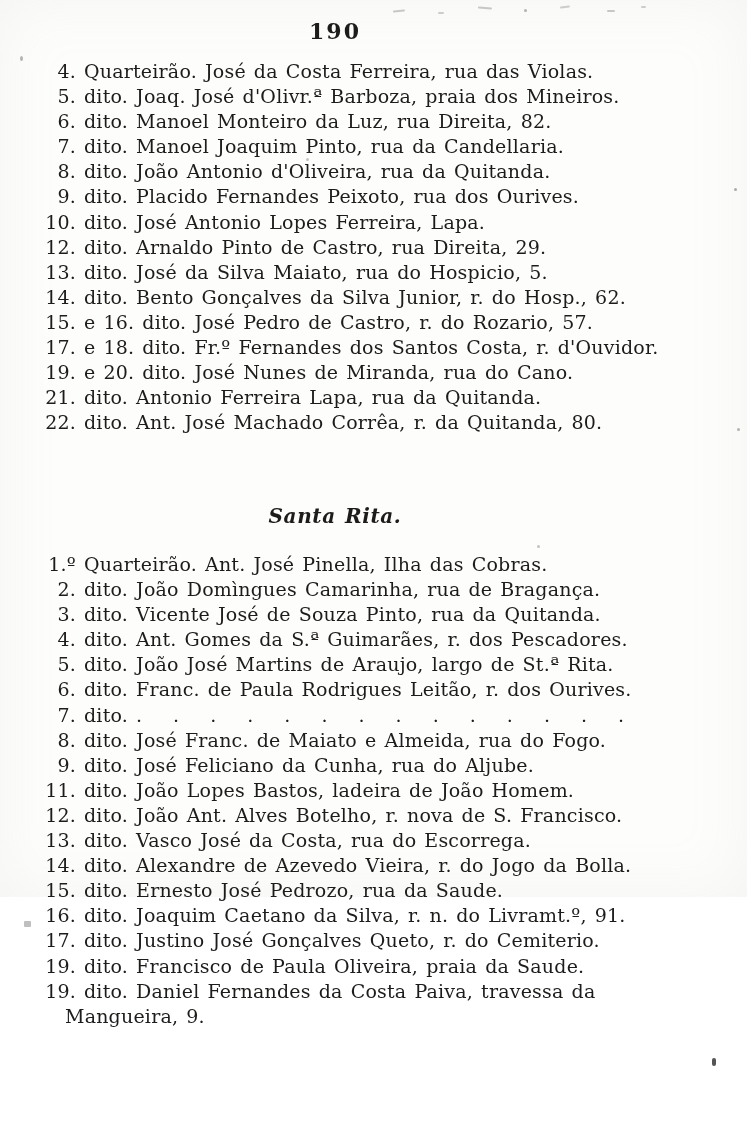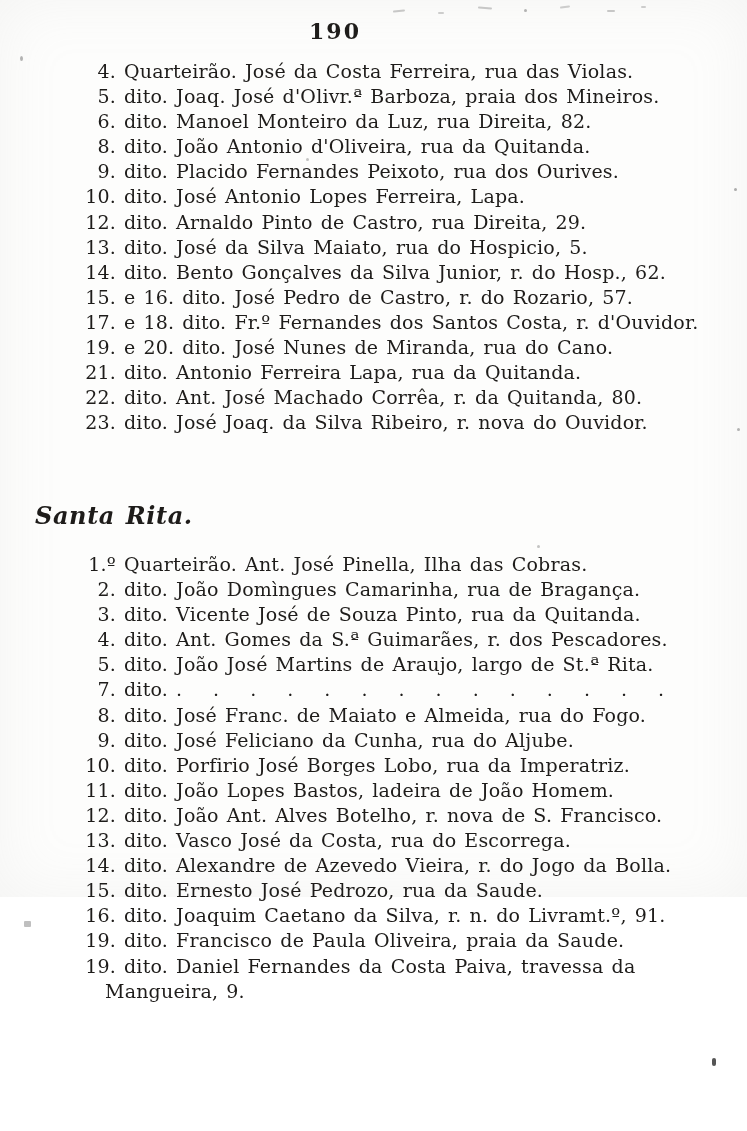--- a/index.html
+++ b/index.html
@@ -14,24 +14,24 @@
     word-spacing:1.8px;
     box-shadow:inset 0 0 60px rgba(180,180,180,0.12);
   }
   .pageno{
     position:absolute;top:18px;left:35px;width:600px;
     text-align:center;font-size:22px;font-weight:bold;
     letter-spacing:2px;line-height:26px;
   }
   .heading{
     position:absolute;top:504px;left:35px;width:600px;
-    font-style:italic;font-size:24px;
+    text-align:center;font-style:italic;font-size:20px;
     font-weight:bold;line-height:24px;letter-spacing:0.6px;
   }
-  .list{position:absolute;left:44px;right:30px;margin-left:40px;}
+  .list{position:absolute;left:44px;right:30px;}
   .list1{top:59px;}
   .list2{top:552px;}
   .row{line-height:25.1px;white-space:nowrap;}
   .num{
     display:inline-block;width:32px;text-align:right;
     margin-right:8px;white-space:nowrap;
   }
   .txt{white-space:nowrap;}
   .dots{word-spacing:25px;margin-left:8px;letter-spacing:0;}
   .cont{margin-left:21px;white-space:nowrap;}
@@ -42,52 +42,53 @@
 <body>
 
 <div class="page">
 
   <div class="pageno">190</div>
 
   <div class="list list1">
       <div class="row"><span class="num">4.</span><span class="txt">Quarteirão. José da Costa Ferreira, rua das Violas.</span></div>
       <div class="row"><span class="num">5.</span><span class="txt">dito. Joaq. José d'Olivr.ª Barboza, praia dos Mineiros.</span></div>
       <div class="row"><span class="num">6.</span><span class="txt">dito. Manoel Monteiro da Luz, rua Direita, 82.</span></div>
+      <div class="row"><span class="num">7.</span><span class="txt">dito. Manoel Joaquim Pinto, rua da Candellaria.</span></div>
       <div class="row"><span class="num">8.</span><span class="txt">dito. João Antonio d'Oliveira, rua da Quitanda.</span></div>
       <div class="row"><span class="num">9.</span><span class="txt">dito. Placido Fernandes Peixoto, rua dos Ourives.</span></div>
       <div class="row"><span class="num">10.</span><span class="txt">dito. José Antonio Lopes Ferreira, Lapa.</span></div>
       <div class="row"><span class="num">12.</span><span class="txt">dito. Arnaldo Pinto de Castro, rua Direita, 29.</span></div>
       <div class="row"><span class="num">13.</span><span class="txt">dito. José da Silva Maiato, rua do Hospicio, 5.</span></div>
       <div class="row"><span class="num">14.</span><span class="txt">dito. Bento Gonçalves da Silva Junior, r. do Hosp., 62.</span></div>
       <div class="row"><span class="num">15.</span><span class="txt">e 16. dito. José Pedro de Castro, r. do Rozario, 57.</span></div>
       <div class="row"><span class="num">17.</span><span class="txt">e 18. dito. Fr.º Fernandes dos Santos Costa, r. d'Ouvidor.</span></div>
       <div class="row"><span class="num">19.</span><span class="txt">e 20. dito. José Nunes de Miranda, rua do Cano.</span></div>
       <div class="row"><span class="num">21.</span><span class="txt">dito. Antonio Ferreira Lapa, rua da Quitanda.</span></div>
       <div class="row"><span class="num">22.</span><span class="txt">dito. Ant. José Machado Corrêa, r. da Quitanda, 80.</span></div>
-      <div class="row"><span class="num">23.</span><span class="txt">dito. José Joaq. da Silva Ribeiro, r. nova do Ouvidor.</span></div>
     </div>
 
   <div class="heading">Santa Rita.</div>
 
   <div class="list list2">
       <div class="row"><span class="num">1.º</span><span class="txt">Quarteirão. Ant. José Pinella, Ilha das Cobras.</span></div>
       <div class="row"><span class="num">2.</span><span class="txt">dito. João Domìngues Camarinha, rua de Bragança.</span></div>
       <div class="row"><span class="num">3.</span><span class="txt">dito. Vicente José de Souza Pinto, rua da Quitanda.</span></div>
       <div class="row"><span class="num">4.</span><span class="txt">dito. Ant. Gomes da S.ª Guimarães, r. dos Pescadores.</span></div>
       <div class="row"><span class="num">5.</span><span class="txt">dito. João José Martins de Araujo, largo de St.ª Rita.</span></div>
+      <div class="row"><span class="num">6.</span><span class="txt">dito. Franc. de Paula Rodrigues Leitão, r. dos Ourives.</span></div>
       <div class="row"><span class="num">7.</span><span class="txt">dito.</span><span class="dots">.  .  .  .  .  .  .  .  .  .  .  .  .  .</span></div>
       <div class="row"><span class="num">8.</span><span class="txt">dito. José Franc. de Maiato e Almeida, rua do Fogo.</span></div>
       <div class="row"><span class="num">9.</span><span class="txt">dito. José Feliciano da Cunha, rua do Aljube.</span></div>
-      <div class="row"><span class="num">10.</span><span class="txt">dito. Porfirio José Borges Lobo, rua da Imperatriz.</span></div>
       <div class="row"><span class="num">11.</span><span class="txt">dito. João Lopes Bastos, ladeira de João Homem.</span></div>
       <div class="row"><span class="num">12.</span><span class="txt">dito. João Ant. Alves Botelho, r. nova de S. Francisco.</span></div>
       <div class="row"><span class="num">13.</span><span class="txt">dito. Vasco José da Costa, rua do Escorrega.</span></div>
       <div class="row"><span class="num">14.</span><span class="txt">dito. Alexandre de Azevedo Vieira, r. do Jogo da Bolla.</span></div>
       <div class="row"><span class="num">15.</span><span class="txt">dito. Ernesto José Pedrozo, rua da Saude.</span></div>
       <div class="row"><span class="num">16.</span><span class="txt">dito. Joaquim Caetano da Silva, r. n. do Livramt.º, 91.</span></div>
+      <div class="row"><span class="num">17.</span><span class="txt">dito. Justino José Gonçalves Queto, r. do Cemiterio.</span></div>
       <div class="row"><span class="num">19.</span><span class="txt">dito. Francisco de Paula Oliveira, praia da Saude.</span></div>
       <div class="row"><span class="num">19.</span><span class="txt">dito. Daniel Fernandes da Costa Paiva, travessa da</span><div class="cont">Mangueira, 9.</div></div>
     </div>
 
   <div class="smear" style="left:393px;top:10px;width:12px;height:2px;opacity:.45;transform:rotate(-6deg);"></div>
   <div class="smear" style="left:438px;top:12px;width:6px;height:2px;opacity:.4;"></div>
   <div class="smear" style="left:478px;top:7px;width:14px;height:2px;opacity:.45;transform:rotate(4deg);"></div>
   <div class="spk" style="left:524px;top:9px;width:3px;height:3px;opacity:.5;"></div>
   <div class="smear" style="left:560px;top:6px;width:10px;height:2px;opacity:.4;transform:rotate(-8deg);"></div>
   <div class="smear" style="left:607px;top:10px;width:8px;height:2px;opacity:.45;"></div>

